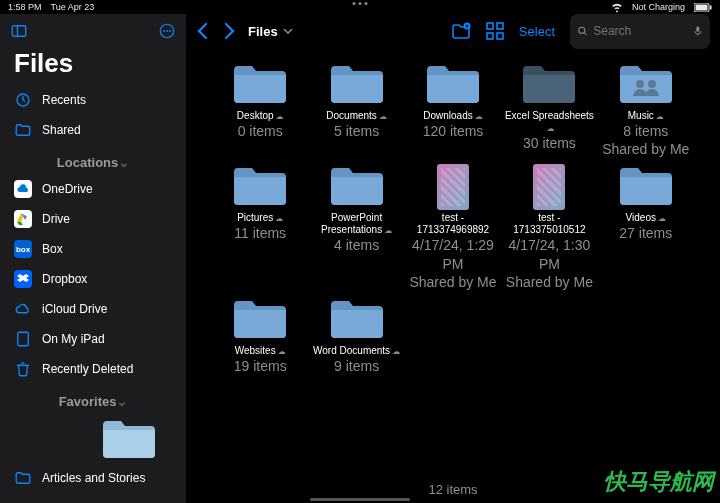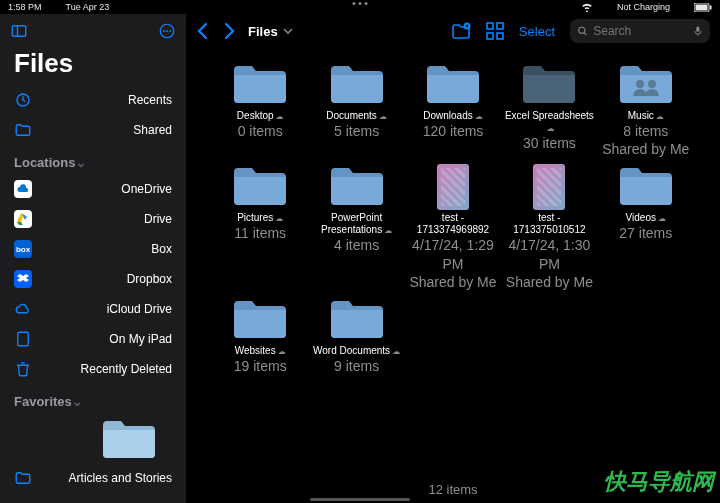--- a/index.html
+++ b/index.html
@@ -1,38 +1,38 @@
 <!DOCTYPE html>
 <html><head>
 <meta charset="utf-8">
 <style>
 * { margin:0; padding:0; box-sizing:border-box; font-family:-apple-system,BlinkMacSystemFont,"Helvetica Neue",sans-serif; }
 body { width:720px; height:503px; background:#000; color:#fff; overflow:hidden; font-size:11px; }
 .statusbar { height:14px; display:flex; justify-content:space-between; align-items:center; padding:0 8px; font-size:9px; color:#e8e8e8; }
-.statusbar .left, .statusbar .right { display:flex; gap:24px; align-items:center; }
+.statusbar .left, .statusbar .right { display:flex; gap:9px; align-items:center; }
 .dots { position:absolute; left:50%; top:2px; transform:translateX(-50%); display:flex; gap:3px; }
 .dots span { width:3px; height:3px; border-radius:50%; background:#888; }
 .main { display:flex; height:calc(100% - 14px); }
 .sidebar { width:186px; background:#1c1c1e; display:flex; flex-direction:column; padding:4px 0; overflow:hidden; }
 .sidebar-top { display:flex; justify-content:space-between; padding:4px 10px; }
 .sidebar-top svg { width:18px; height:18px; }
 .app-title { font-size:26px; font-weight:700; padding:4px 14px 6px; }
-.side-item { display:flex; align-items:center; gap:10px; padding:6px 14px; font-size:12px; cursor:pointer;justify-content:space-between; }
+.side-item { display:flex; align-items:center; gap:10px; padding:6px 14px; font-size:12px; cursor:pointer; }
 .side-item .ic { width:18px; height:18px; display:flex; align-items:center; justify-content:center; }
-.section-hdr { display:flex; justify-content:flex-start; align-items:center; padding:10px 14px 4px; font-size:13px; color:#9a9aa0; font-weight:600; }
+.section-hdr { display:flex; justify-content:center; align-items:center; padding:10px 14px 4px; font-size:13px; color:#9a9aa0; font-weight:600; }
 .section-hdr .chev { color:#5a5a60; }
 .ic-box { width:18px; height:18px; border-radius:4px; display:flex; align-items:center; justify-content:center; font-size:9px; color:#fff; }
 .fav-folder { margin:4px 0 0 100px; }
 .fav-folder svg { width:58px; height:44px; }
 .content { flex:1; background:#000; display:flex; flex-direction:column; }
 .toolbar { height:34px; display:flex; align-items:center; padding:0 10px; gap:12px; }
 .tb-left { display:flex; align-items:center; gap:12px; }
 .tb-title { display:flex; align-items:center; gap:4px; font-size:13px; font-weight:600; }
 .tb-right { margin-left:auto; display:flex; align-items:center; gap:15px; }
-.search { flex:1; max-width:140px; background:#1c1c1e; border-radius:8px; height:24px; display:flex; align-items:center; padding:0 8px; gap:6px; }
+.search { flex:1; max-width:140px; background:#1c1c1e; border-radius:8px; height:35px; display:flex; align-items:center; padding:0 8px; gap:6px; }
 .search input { background:none; border:none; outline:none; color:#888; font-size:12px; width:100%; }
 .select-btn { color:#0a84ff; font-size:13px; cursor:pointer; }
 .grid { flex:1; padding:14px 28px; display:grid; grid-template-columns:repeat(5,1fr); gap:6px 4px; align-content:start; overflow:hidden; }
 .item { display:flex; flex-direction:column; align-items:center; text-align:center; }
 .folder-ic svg { width:56px; height:44px; }
 .thumb { width:32px; height:46px; background:linear-gradient(135deg,#c97fb8,#7fa8c9); border-radius:3px; position:relative; }
 .thumb::after { content:""; position:absolute; inset:4px; background:repeating-linear-gradient(45deg,rgba(255,255,255,.2) 0 3px,transparent 3px 6px); }
 .item-name { font-size:10px; margin-top:2px; max-width:90px; line-height:1.2; }
 .cloud { font-size:8px; color:#888; margin-left:2px; }
 .item-meta { font-size:14px; color:#8e8e93; line-height:1.3; }

